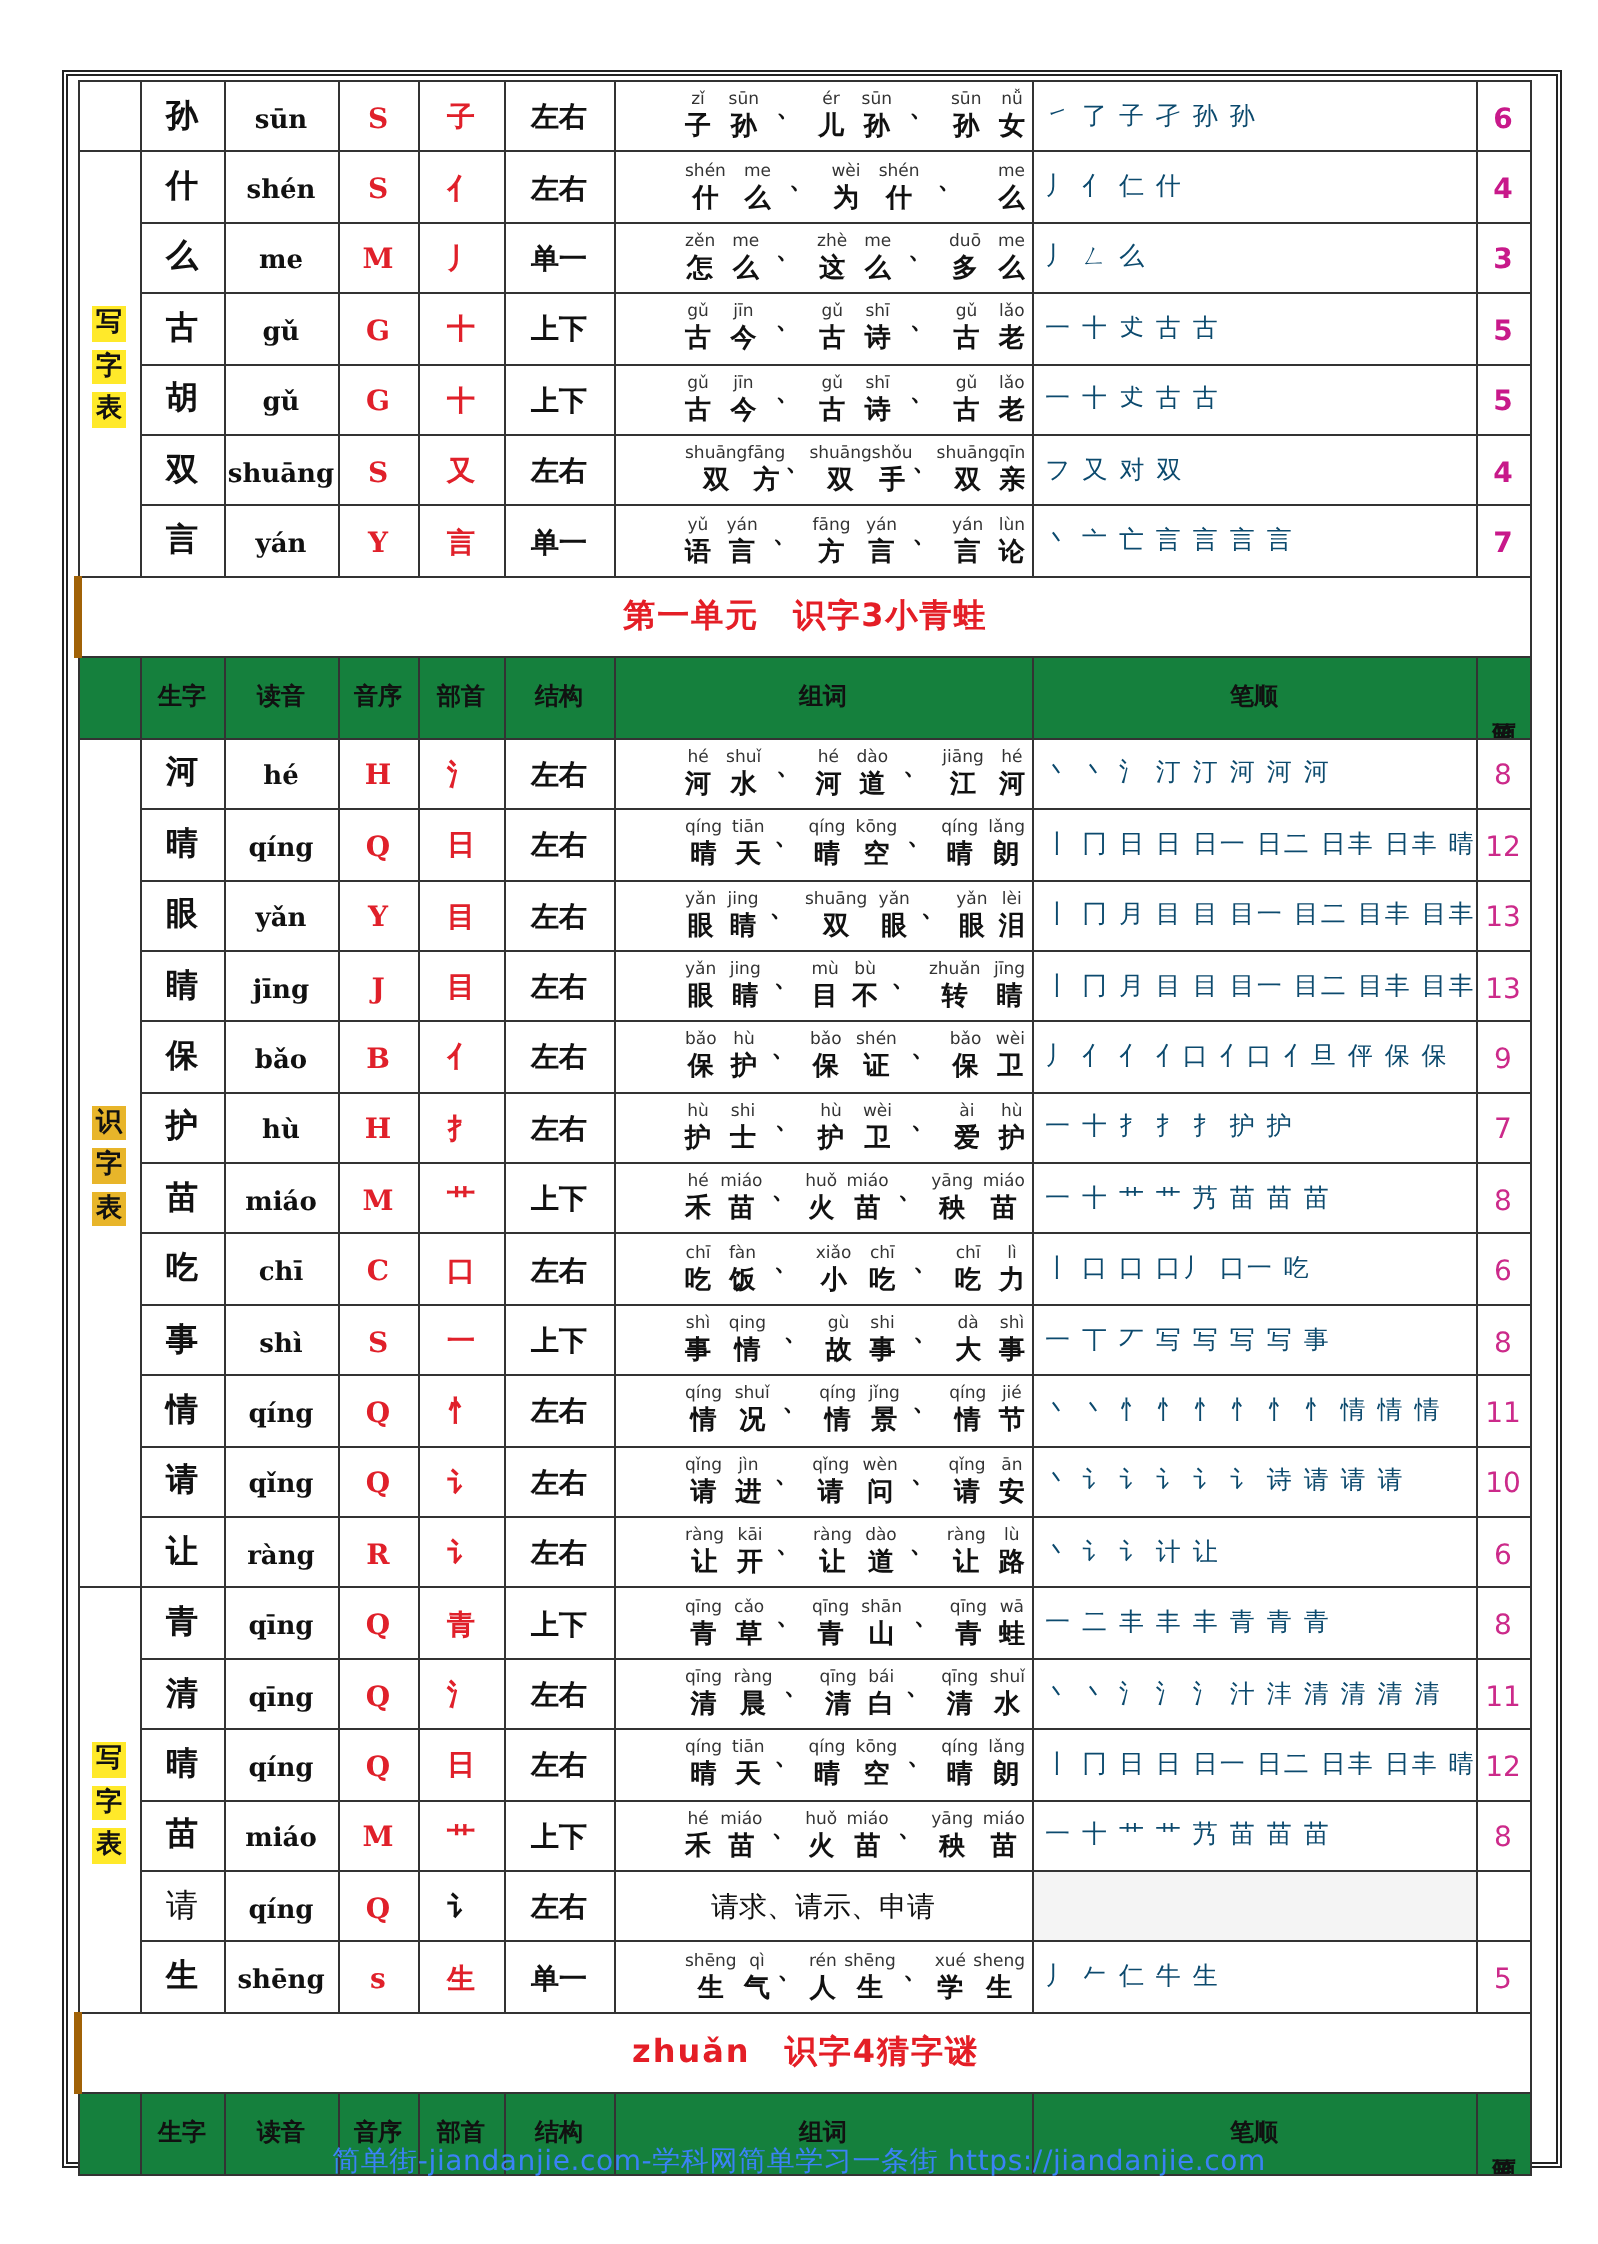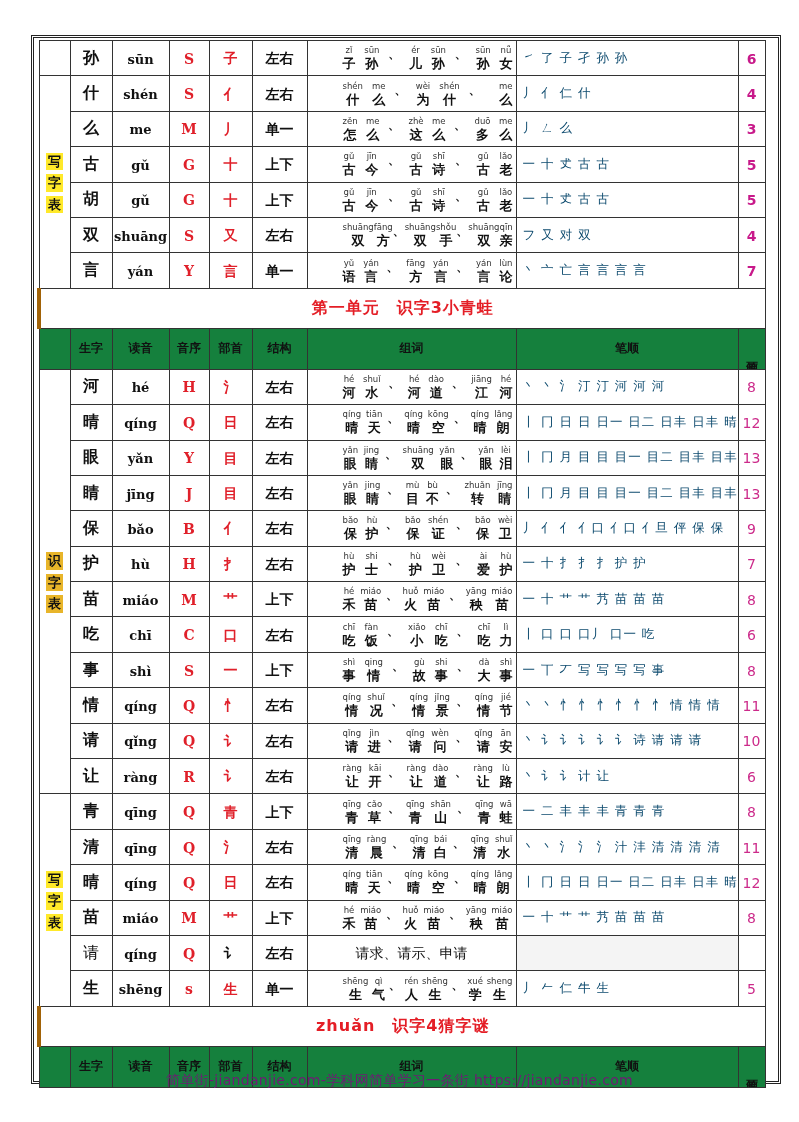--- a/index.html
+++ b/index.html
@@ -43,21 +43,21 @@
   .cat-label span { display:block; background:#ffe92a; font-family:"DejaVu Serif", serif;
                     font-weight:bold; font-size:13px; padding:1px 2px; line-height:1.2; }
   .cat-label.gold span { background:#e8b52a; }
   .section-title { height:40px; border-left:4px solid #a16207; border-right:1px solid #333; }
   .section-title td { border:1px solid #333; color:#e41e26; font-weight:bold; font-size:16px;
                       font-family:"DejaVu Sans", sans-serif; letter-spacing:1px; }
   .hdr td { background:#15803d; font-weight:bold; font-size:12px; height:40px; }
   .hdr .vert { font-size:12px; line-height:1.4; }
   .blank-stroke { background:#f4f4f4; }
   .watermark { position:absolute; left:0; right:0; top:1072px; text-align:center;
-               font-size:14px; color:#701a75; letter-spacing:0.3px; }
+               font-size:14px; color:#3b82f6; letter-spacing:0.3px; }
 </style>
 </head>
 <body>
 
 <div class="page">
   <table class="grid" id="grid">
     <colgroup>
       <col class="c-cat">
         <col class="c-char">
         <col class="c-py">

